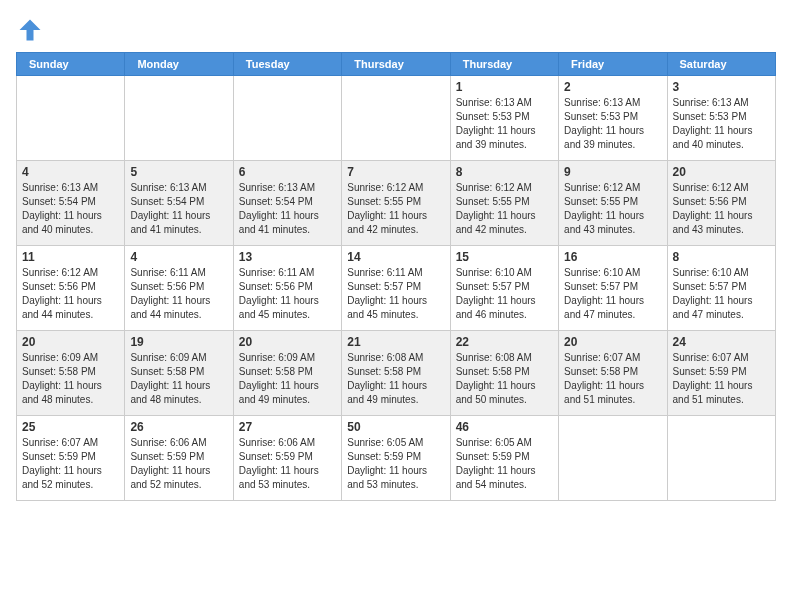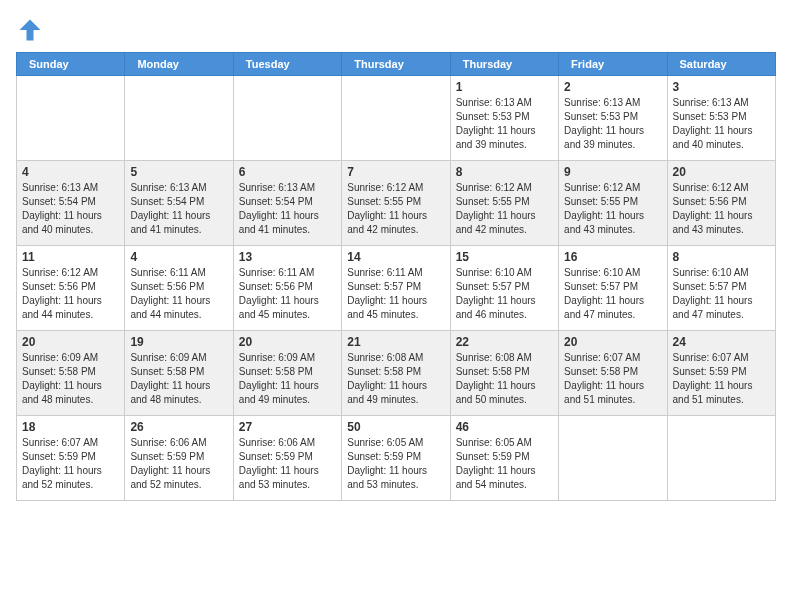--- a/index.html
+++ b/index.html
@@ -221,21 +221,21 @@
           <span class="day-number">20</span>
           <div class="day-info">Sunrise: 6:07 AM<br>Sunset: 5:58 PM<br>Daylight: 11 hours and 51 minutes.</div>
         </td>
         <td>
           <span class="day-number">24</span>
           <div class="day-info">Sunrise: 6:07 AM<br>Sunset: 5:59 PM<br>Daylight: 11 hours and 51 minutes.</div>
         </td>
       </tr>
       <tr>
         <td>
-          <span class="day-number">18</span>
+          <span class="day-number">25</span>
           <div class="day-info">Sunrise: 6:07 AM<br>Sunset: 5:59 PM<br>Daylight: 11 hours and 52 minutes.</div>
         </td>
         <td>
           <span class="day-number">26</span>
           <div class="day-info">Sunrise: 6:06 AM<br>Sunset: 5:59 PM<br>Daylight: 11 hours and 52 minutes.</div>
         </td>
         <td>
           <span class="day-number">27</span>
           <div class="day-info">Sunrise: 6:06 AM<br>Sunset: 5:59 PM<br>Daylight: 11 hours and 53 minutes.</div>
         </td>

